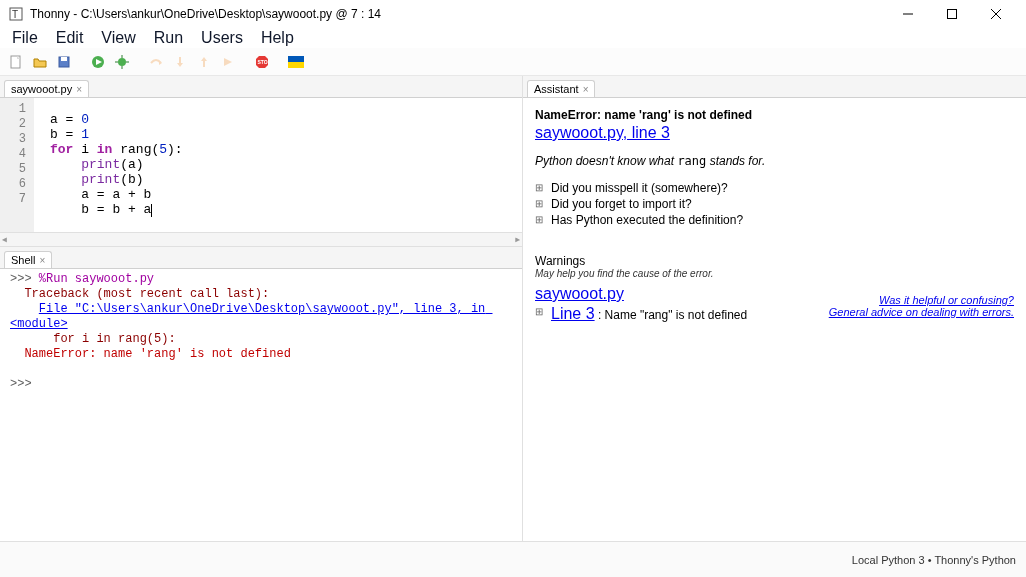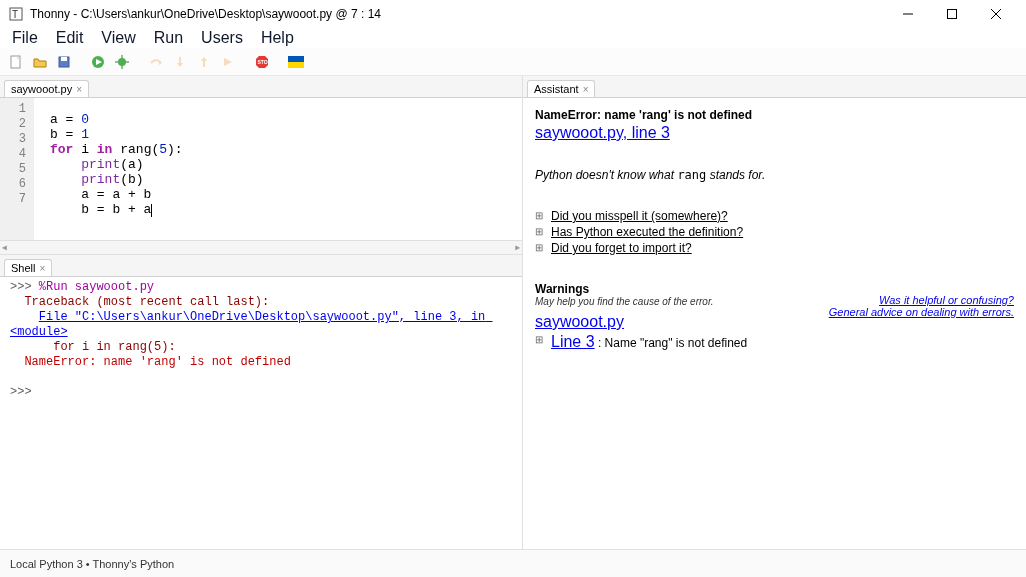--- a/index.html
+++ b/index.html
@@ -185,59 +185,60 @@
     .assistant-body {
       flex: 1;
       background: #fff;
       padding: 10px 12px;
       font-size: 12px;
       overflow: auto;
       position: relative;
     }
     .err-title { font-weight: bold; color: #000; margin-bottom: 2px; }
     .err-link { color: #0000ee; text-decoration: underline; font-size: 16px; }
-    .err-desc { font-style: italic; margin: 26px 0; color: #000; }
+    .err-desc { font-style: italic; margin: 12px 0; color: #000; }
     .err-desc code { font-family: 'Consolas', monospace; font-style: normal; }
-    .suggest-list { list-style: none; text-decoration: underline; }
+    .suggest-list { list-style: none; }
     .suggest-list li {
       padding: 1px 0 1px 16px;
       position: relative;
     }
     .suggest-list li::before {
       content: '⊞';
       position: absolute;
       left: 0;
       color: #666;
       font-size: 10px;
       top: 2px;
     }
-    .warnings-title { font-weight: bold; margin-top: 26px; }
+    .warnings-title { font-weight: normal; margin-top: 26px; }
     .warnings-sub { font-style: italic; font-size: 10px; color: #333; margin-bottom: 6px; }
     .warn-item { padding: 2px 0 2px 16px; position: relative; }
     .warn-item::before {
       content: '⊞';
       position: absolute;
       left: 0;
       color: #666;
       font-size: 10px;
       top: 3px;
     }
     .feedback {
       position: absolute;
       right: 12px;
       top: 196px;
       text-align: right;
       font-size: 11px;
       font-style: italic;
     }
     .feedback a { color: #0000ee; text-decoration: underline; display: block; }
     .statusbar {
-      height: 28px;
+      height: 36px;
       border-top: 1px solid #e0e0e0;
       display: flex;
+      justify-content: flex-end;
       align-items: center;
       padding: 0 10px;
       font-size: 11px;
       color: #333;
       background: #fafafa;
     }
     .cursor {
       display: inline-block;
       width: 1px;
       height: 13px;
@@ -409,22 +410,22 @@
       </div>
     </div>
     <div class="assistant-body">
       <div class="err-title">NameError: name 'rang' is not defined</div>
       <a href="#" class="err-link">saywooot.py, line 3</a>
       <div class="err-desc">
         <span>Python doesn't know what </span><code>rang</code><span> stands for.</span>
       </div>
       <ul class="suggest-list">
         <li>Did you misspell it (somewhere)?</li>
+        <li>Did you forget to import it?</li>
         <li>Has Python executed the definition?</li>
-        <li>Did you forget to import it?</li>
       </ul>
       <div class="warnings-title">Warnings</div>
       <div class="warnings-sub">May help you find the cause of the error.</div>
       <a href="#" class="err-link">saywooot.py</a>
       <div class="warn-item">
         <a href="#" class="err-link">Line 3</a><span> : Name "rang" is not defined</span>
       </div>
       <div class="feedback">
         <a href="#">Was it helpful or confusing?</a>
         <a href="#">General advice on dealing with errors.</a>

